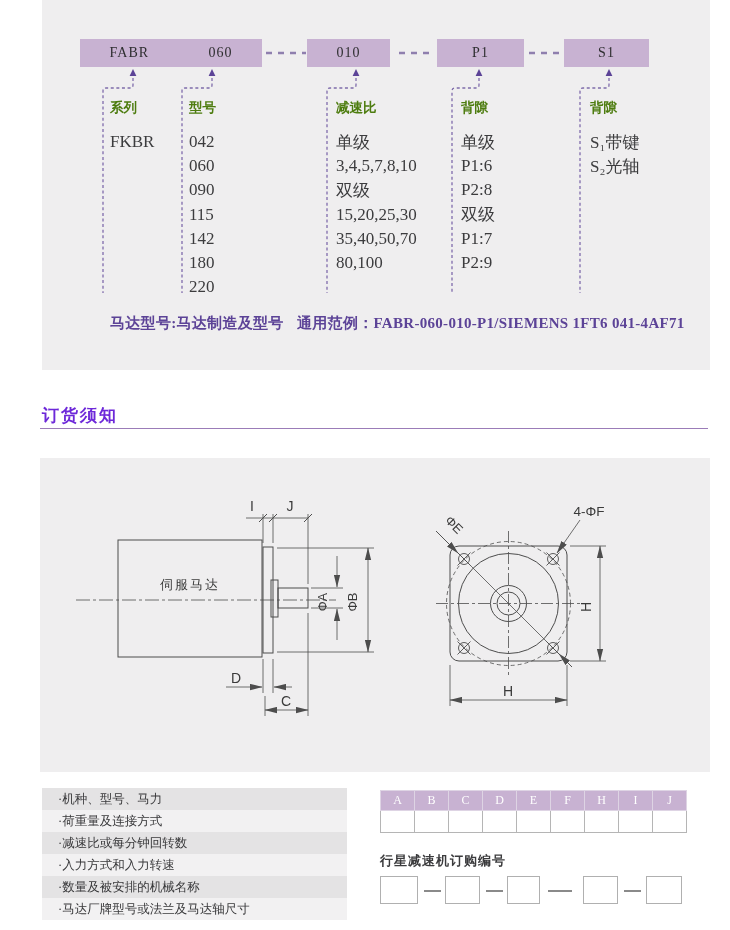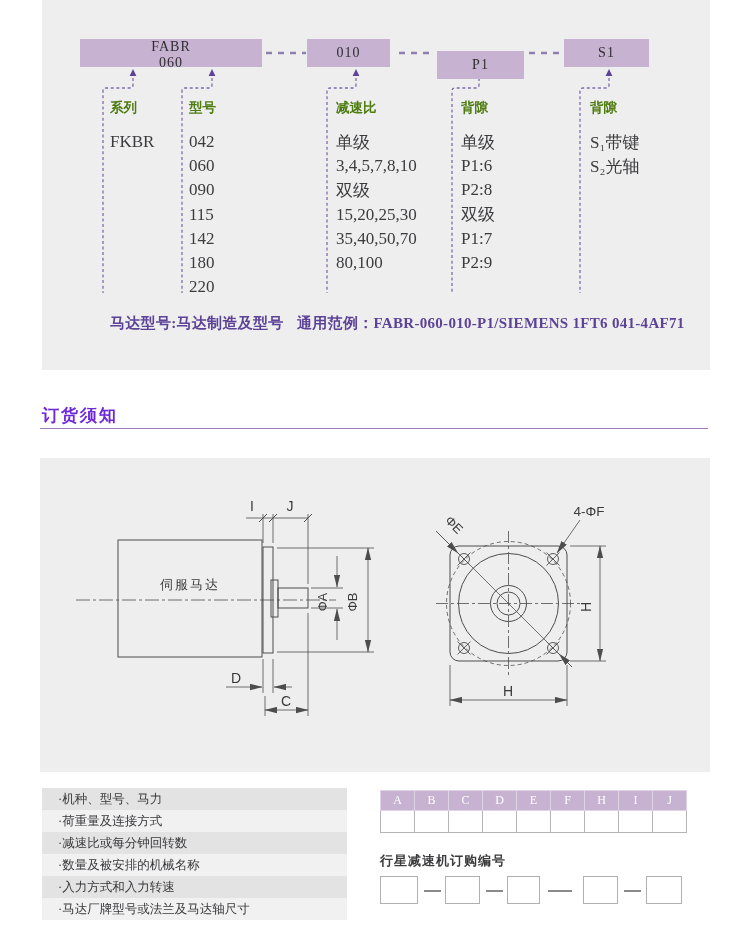--- a/index.html
+++ b/index.html
@@ -9,21 +9,21 @@
 
   .bg-panel { position:absolute; background:#efeeef; }
   .bg-top { left:42px; top:0; width:668px; height:370px; }
   .bg-draw { left:40px; top:458px; width:670px; height:314px; }
 
   .overlay { position:absolute; left:0; top:0; pointer-events:none; }
 
   .codebox { position:absolute; top:39px; height:28px; background:#c8b2d2;
              display:flex; align-items:center; justify-content:center;
              font-size:14px; color:#2e2e30; letter-spacing:1px; }
-  .codebox.split { justify-content:space-around;flex-direction:column; }
+  .codebox.split { justify-content:space-around; }
 
   .col { position:absolute; top:100px; }
   .col-h { font-weight:bold; font-size:13.5px; height:16px; line-height:16px; margin-bottom:14px; color:#4d7c0f; }
   .col-i { height:24.2px; display:flex; align-items:center; font-size:17px; color:#3c3c3e; }
 
   .note { position:absolute; top:314px; font-size:15px; font-weight:600; color:#5c4397; letter-spacing:0.3px;margin-left:16px; }
 
   .sec-title { position:absolute; left:42px; top:404px; font-size:17px; font-weight:bold; color:#6d28d9; letter-spacing:2px; }
   .sec-rule { position:absolute; left:40px; top:428px; width:668px; height:0; border-top:1.5px solid #9b7cb8; }
 
@@ -74,21 +74,21 @@
     </g>
   </svg>
 
   <div class="codebox split" style="left:80px; width:182px;">
     <span>FABR</span>
     <span>060</span>
   </div>
   <div class="codebox" style="left:307px; width:83px;">
     <span>010</span>
   </div>
-  <div class="codebox" style="left:437px; width:87px;margin-top:12px;">
+  <div class="codebox" style="left:437px; width:87px;">
     <span>P1</span>
   </div>
   <div class="codebox" style="left:564px; width:85px;">
     <span>S1</span>
   </div>
 
   <div class="col" style="left:110px; width:70px;">
     <div class="col-h">系列</div>
     <div class="col-i">FKBR</div>
   </div>
@@ -221,22 +221,22 @@
     <text x="411" y="70" font-size="13" text-anchor="middle" transform="rotate(45 411 70)">ΦE</text>
     <text x="549" y="58" font-size="13.5" text-anchor="middle">4-ΦF</text>
     <text x="551" y="149" font-size="14" text-anchor="middle" transform="rotate(-90 551 149)">H</text>
     <text x="468" y="238" font-size="14" text-anchor="middle">H</text>
   </svg>
 
   <div class="list">
     <div class="list-row">·机种、型号、马力</div>
     <div class="list-row">·荷重量及连接方式</div>
     <div class="list-row">·减速比或每分钟回转数</div>
+    <div class="list-row">·入力方式和入力转速</div>
     <div class="list-row">·数量及被安排的机械名称</div>
-    <div class="list-row">·入力方式和入力转速</div>
     <div class="list-row">·马达厂牌型号或法兰及马达轴尺寸</div>
   </div>
 
   <table class="dims">
     <tbody>
         <tr>
       <th>A</th>
       <th>B</th>
       <th>C</th>
       <th>D</th>

